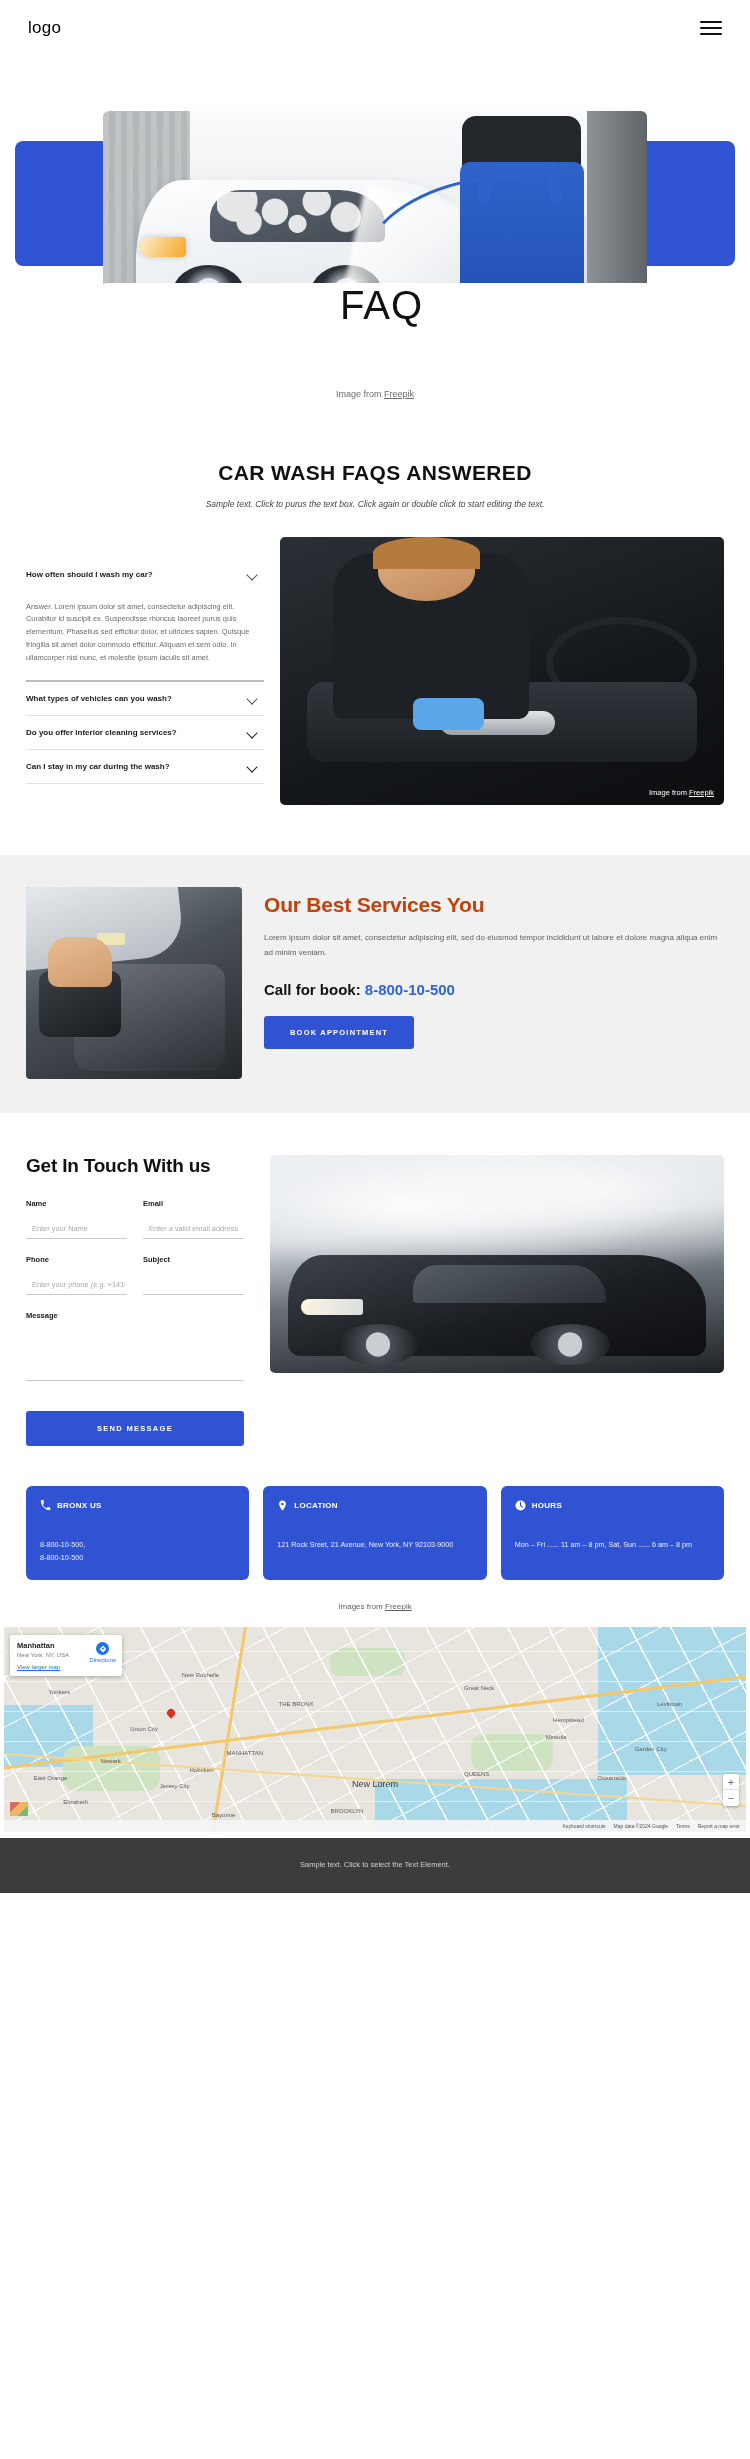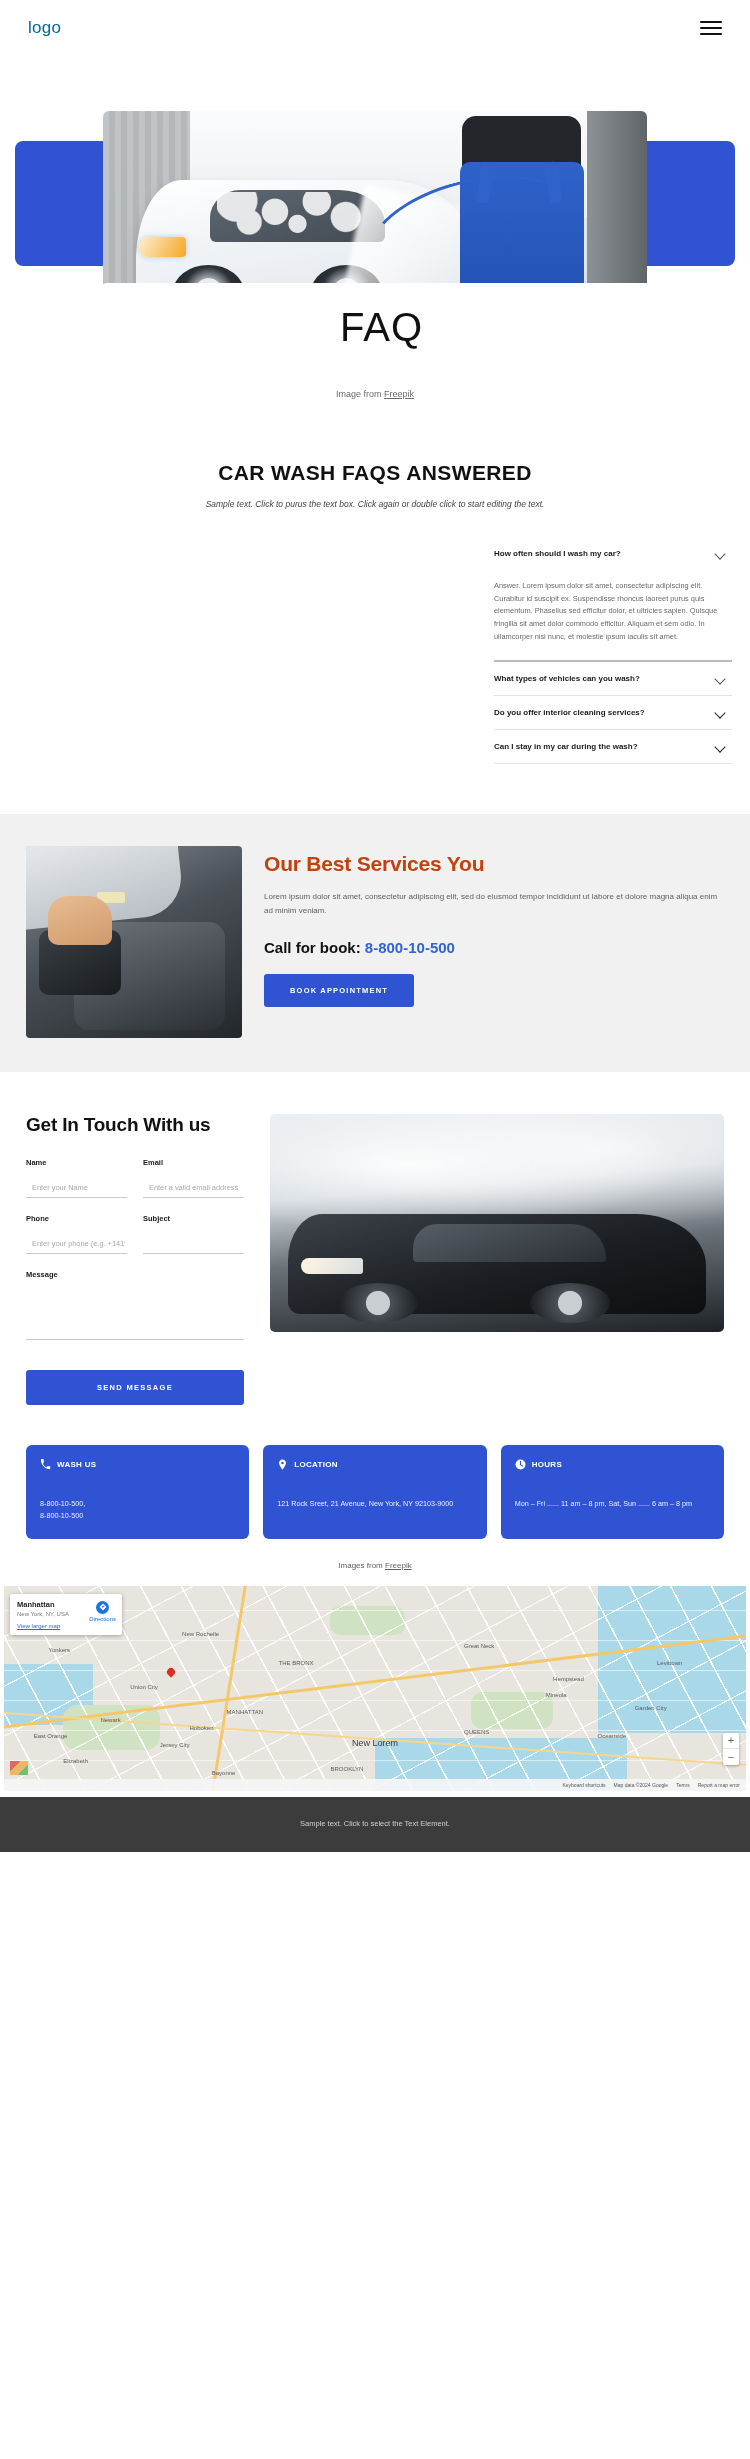--- a/index.html
+++ b/index.html
@@ -17,21 +17,21 @@
   .header {
     height: 56px;
     display: flex;
     align-items: center;
     justify-content: space-between;
     padding: 0 28px;
     background: #fff;
   }
   .logo-text {
     font-size: 17px;
-    color: #0369a1;
+    color: #000000;
     letter-spacing: .3px;
     font-weight: 400;
   }
   .burger { width: 22px; display: flex; flex-direction: column; gap: 4px; cursor: pointer; }
   .burger span { display: block; height: 2px; background: #111; border-radius: 1px; }
 
   
   .hero { position: relative; height: 285px; }
   .hero-accent {
     position: absolute;
@@ -137,21 +137,21 @@
     background: linear-gradient(110deg, rgba(255,255,255,.92), rgba(255,255,255,0));
     filter: blur(2px);
     transform: rotate(12deg);
   }
   .faq-card {
     position: absolute;
     left: 101px; right: 88px; bottom: -30px;
     height: 88px;
     background: #ffffff;
     border-radius: 6px 6px 0 0;
-    display: flex; align-items: center; justify-content: center;
+    display: flex; align-items: flex-start; justify-content: center;
     z-index: 3;
   }
   .faq-title {
     font-size: 40px;
     font-weight: 400;
     letter-spacing: 1px;
     color: #111;
   }
   .hero-credit {
     text-align: center;
@@ -174,23 +174,22 @@
     text-align: center;
     font-size: 8.5px;
     font-style: italic;
     color: #444;
     margin-top: 14px;
   }
   .faq-wrap {
     display: flex;
     gap: 0;
     margin-top: 28px;
-    padding: 0 18px;
-    align-items: flex-end;
-    flex-direction: column;
+    padding: 0 26px;
+    align-items: center;
   }
   .faq-list { width: 238px; flex: none; }
   .faq-item { border-bottom: 1px solid #e2e2e2; }
   .faq-item:first-child { border-bottom: 2px solid #bcbcbc; }
   .faq-q {
     display: flex; align-items: center; justify-content: space-between;
     padding: 11px 6px 11px 0;
     cursor: pointer;
     gap: 8px;
   }
@@ -700,21 +699,21 @@
     </div>
   </div>
 
   <div class="info-cards">
 
     <div class="info-card">
       <div class="ic-head">
         <svg class="ic-icon" viewBox="0 0 24 24">
           <path fill="#ffffff" d="M6.6 10.8c1.6 3.1 4.2 5.7 7.3 7.3l2.4-2.4c.3-.3.8-.4 1.2-.3 1.2.4 2.5.6 3.8.6.6 0 1 .4 1 1V21c0 .6-.4 1-1 1C11.3 22 2 12.7 2 1c0-.6.4-1 1-1h4c.6 0 1 .4 1 1 0 1.3.2 2.6.6 3.8.1.4 0 .9-.3 1.2L6.6 10.8z"></path>
         </svg>
-        <span class="ic-title">WASH US</span>
+        <span class="ic-title">BRONX US</span>
       </div>
       <div class="ic-body" style="white-space:pre-line">8-800-10-500,
 8-800-10-500</div>
     </div>
 
     <div class="info-card">
       <div class="ic-head">
         <svg class="ic-icon" viewBox="0 0 24 24">
           <path fill="#ffffff" d="M12 1C7.9 1 4.5 4.4 4.5 8.5c0 5.6 7.5 14.5 7.5 14.5s7.5-8.9 7.5-14.5C19.5 4.4 16.1 1 12 1zm0 10.2a2.7 2.7 0 110-5.4 2.7 2.7 0 010 5.4z"></path>
         </svg>

